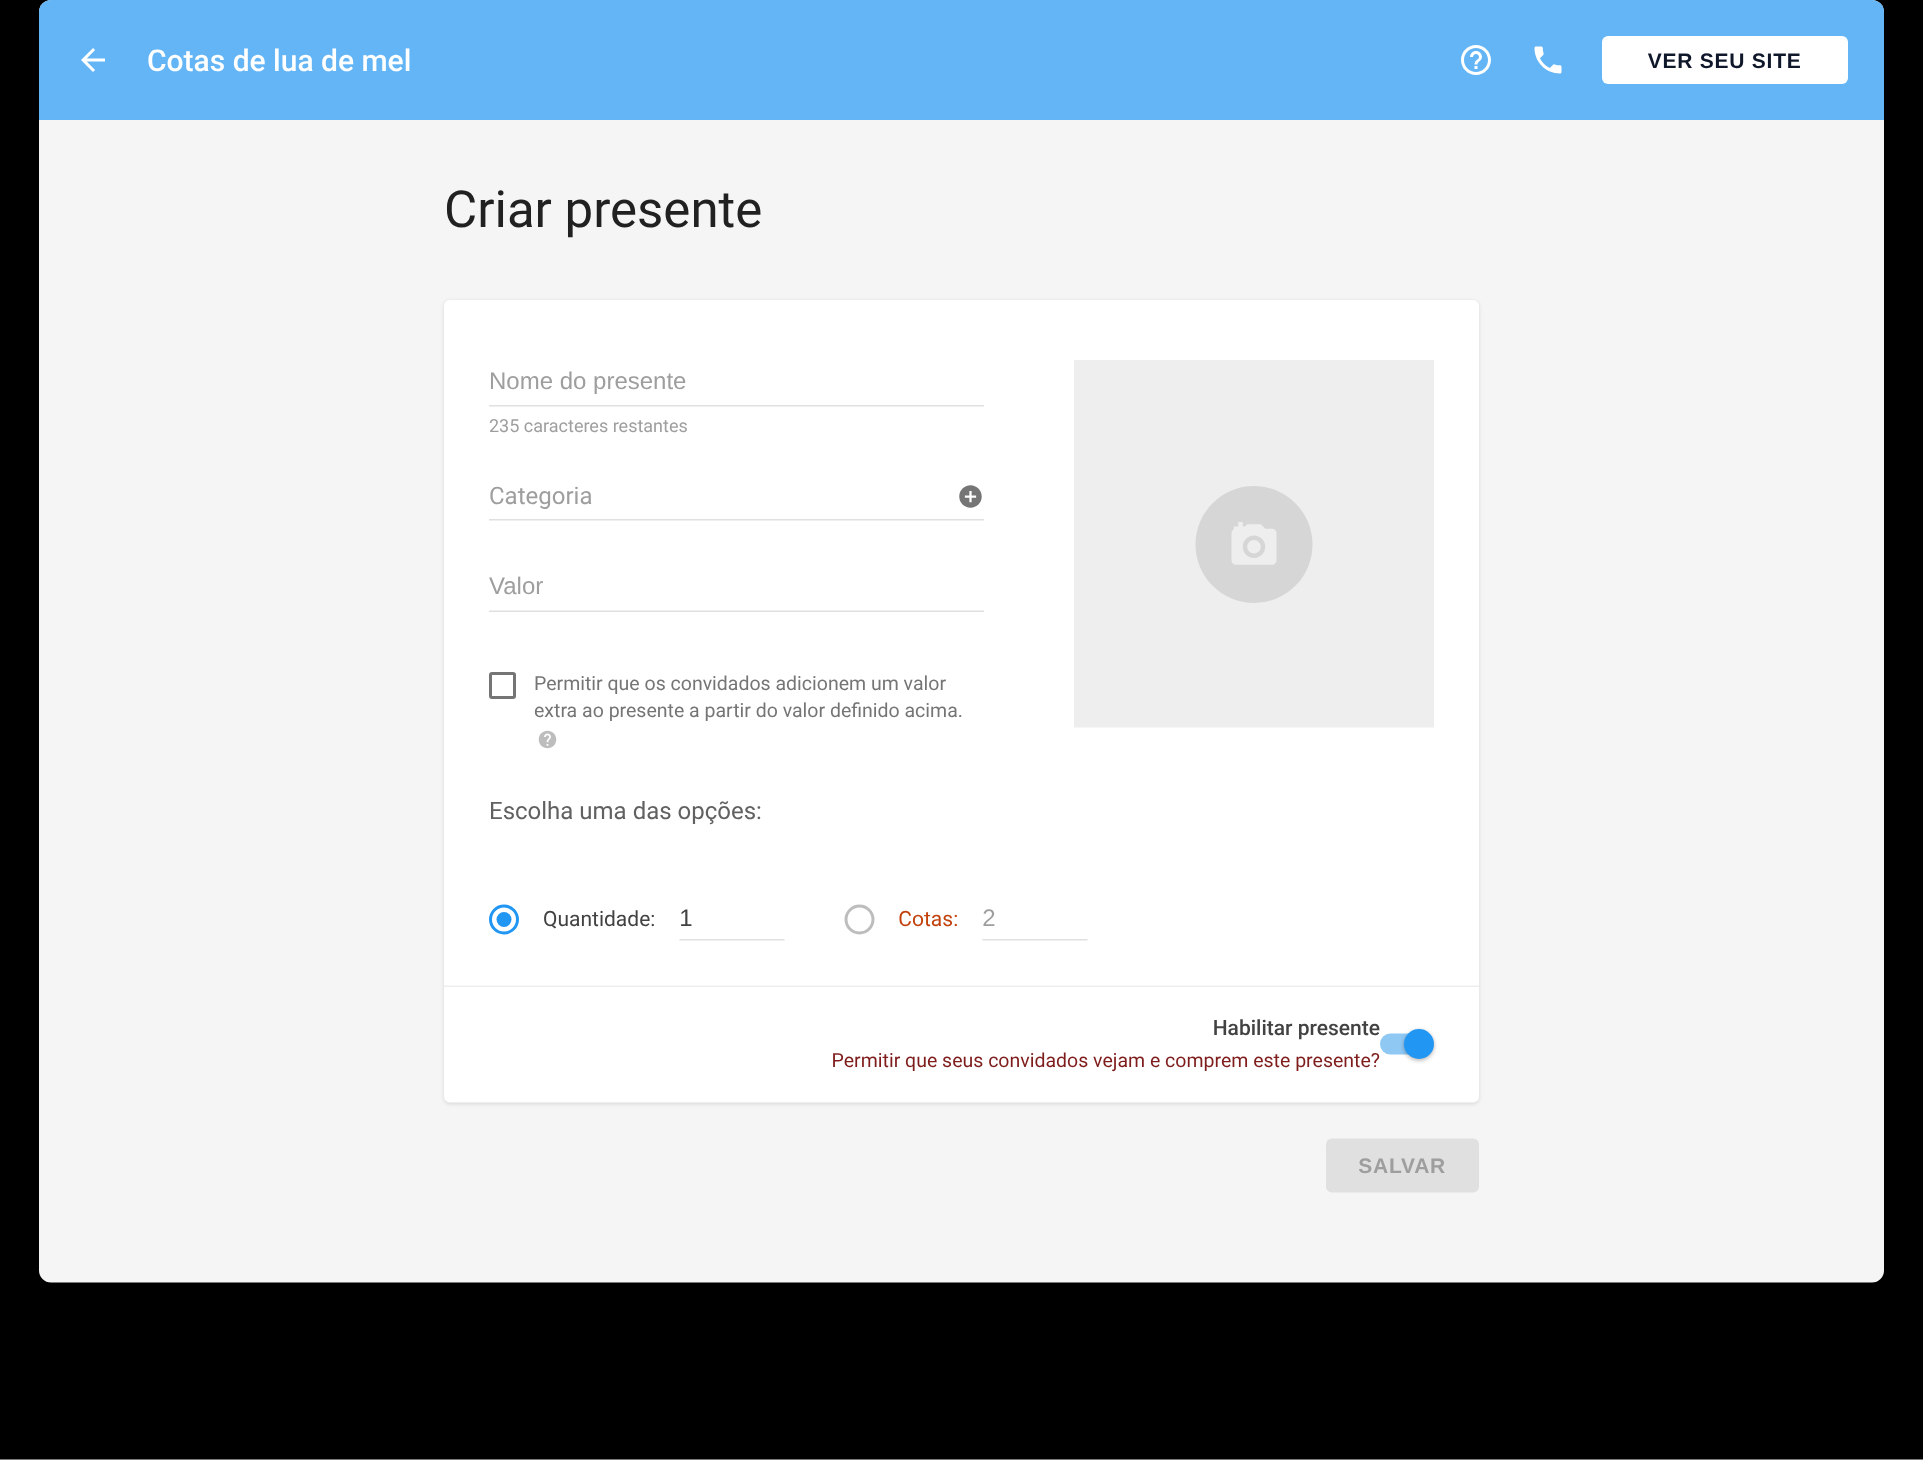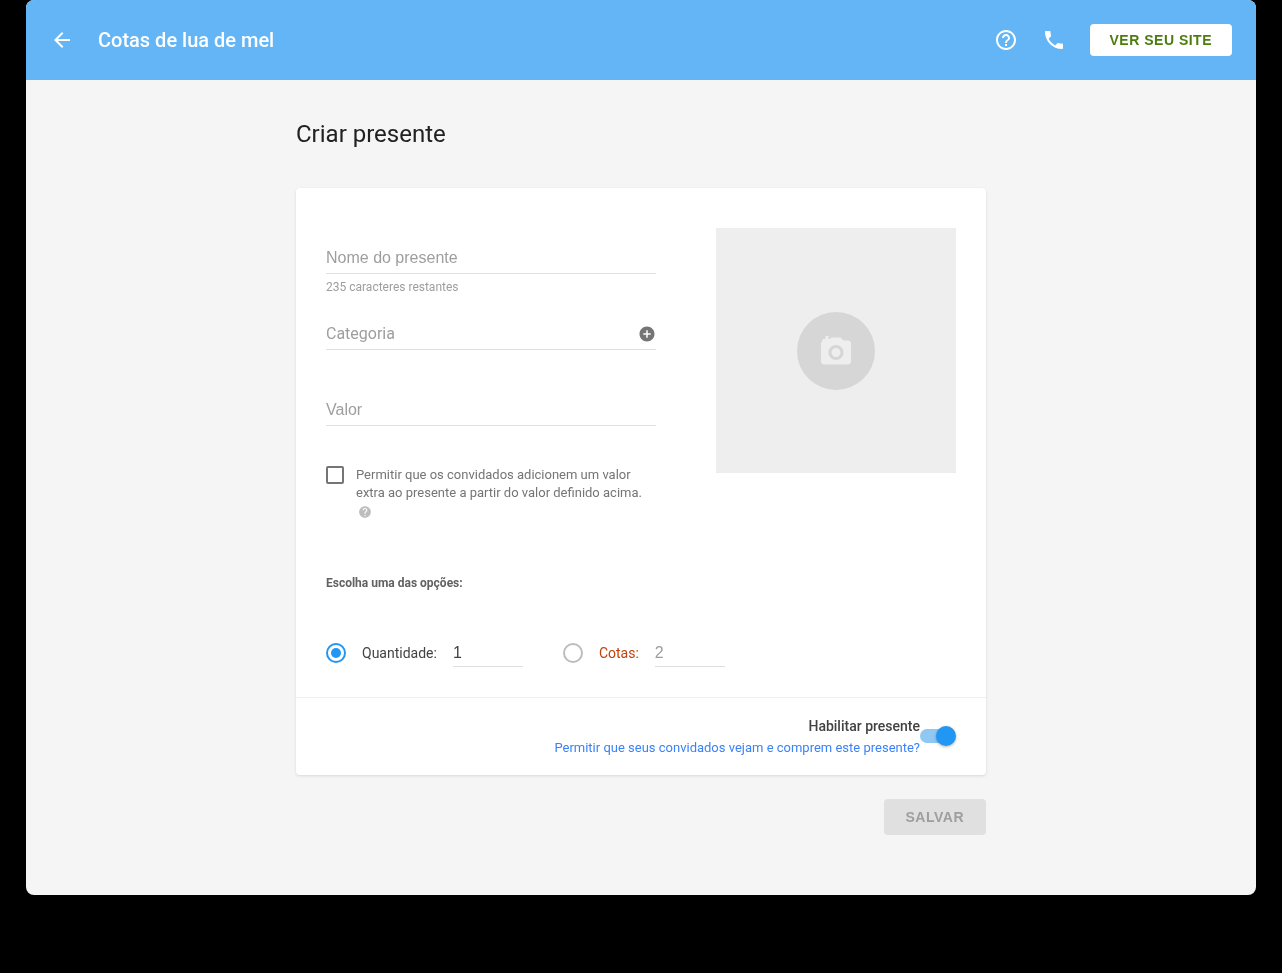--- a/index.html
+++ b/index.html
@@ -68,36 +68,36 @@
       justify-content: center;
       cursor: pointer;
     }
     
     .icon-btn svg {
       fill: #fff;
     }
     
     .view-site-btn {
       background: #fff;
-      color: #4d7c0f;
+      color: #0f172a;
       border: none;
-      padding: 8px 20px;
+      padding: 8px 31px;
       font-size: 14px;
       font-weight: 600;
       border-radius: 4px;
       cursor: pointer;
       letter-spacing: 0.5px;
     }
     
     .content {
       padding: 40px 270px 60px;
     }
     
     .page-title {
-      font-size: 24px;
+      font-size: 34px;
       font-weight: 400;
       color: #212121;
       margin-bottom: 40px;
     }
     
     .card {
       background: #fff;
       border-radius: 4px;
       box-shadow: 0 1px 3px rgba(0,0,0,0.12);
     }
@@ -120,21 +120,20 @@
     
     .text-input {
       width: 100%;
       border: none;
       border-bottom: 1px solid #e0e0e0;
       padding: 6px 0;
       font-size: 16px;
       color: #212121;
       outline: none;
       background: transparent;
-      margin-top: 15px;
     }
     
     .text-input::placeholder {
       color: #9e9e9e;
     }
     
     .helper-text {
       font-size: 12px;
       color: #9e9e9e;
       margin-top: 6px;
@@ -194,24 +193,24 @@
       height: 14px;
       vertical-align: middle;
       margin-left: 2px;
     }
     
     .help-icon-small svg {
       fill: #bdbdbd;
     }
     
     .options-label {
-      font-size: 12px;
-      font-weight: 700;
+      font-size: 16px;
+      font-weight: 400;
       color: #616161;
-      margin-top: 55px;
+      margin-top: 28px;
       margin-bottom: 50px;
     }
     
     .radio-row {
       display: flex;
       align-items: center;
       gap: 40px;
     }
     
     .radio-option {
@@ -312,21 +311,21 @@
     
     .footer-title {
       font-size: 14px;
       font-weight: 500;
       color: #424242;
       margin-bottom: 6px;
     }
     
     .footer-subtitle {
       font-size: 13px;
-      color: #3b82f6;
+      color: #7f1d1d;
     }
     
     .toggle {
       width: 36px;
       height: 20px;
       position: relative;
       cursor: pointer;
     }
     
     .toggle-track {

